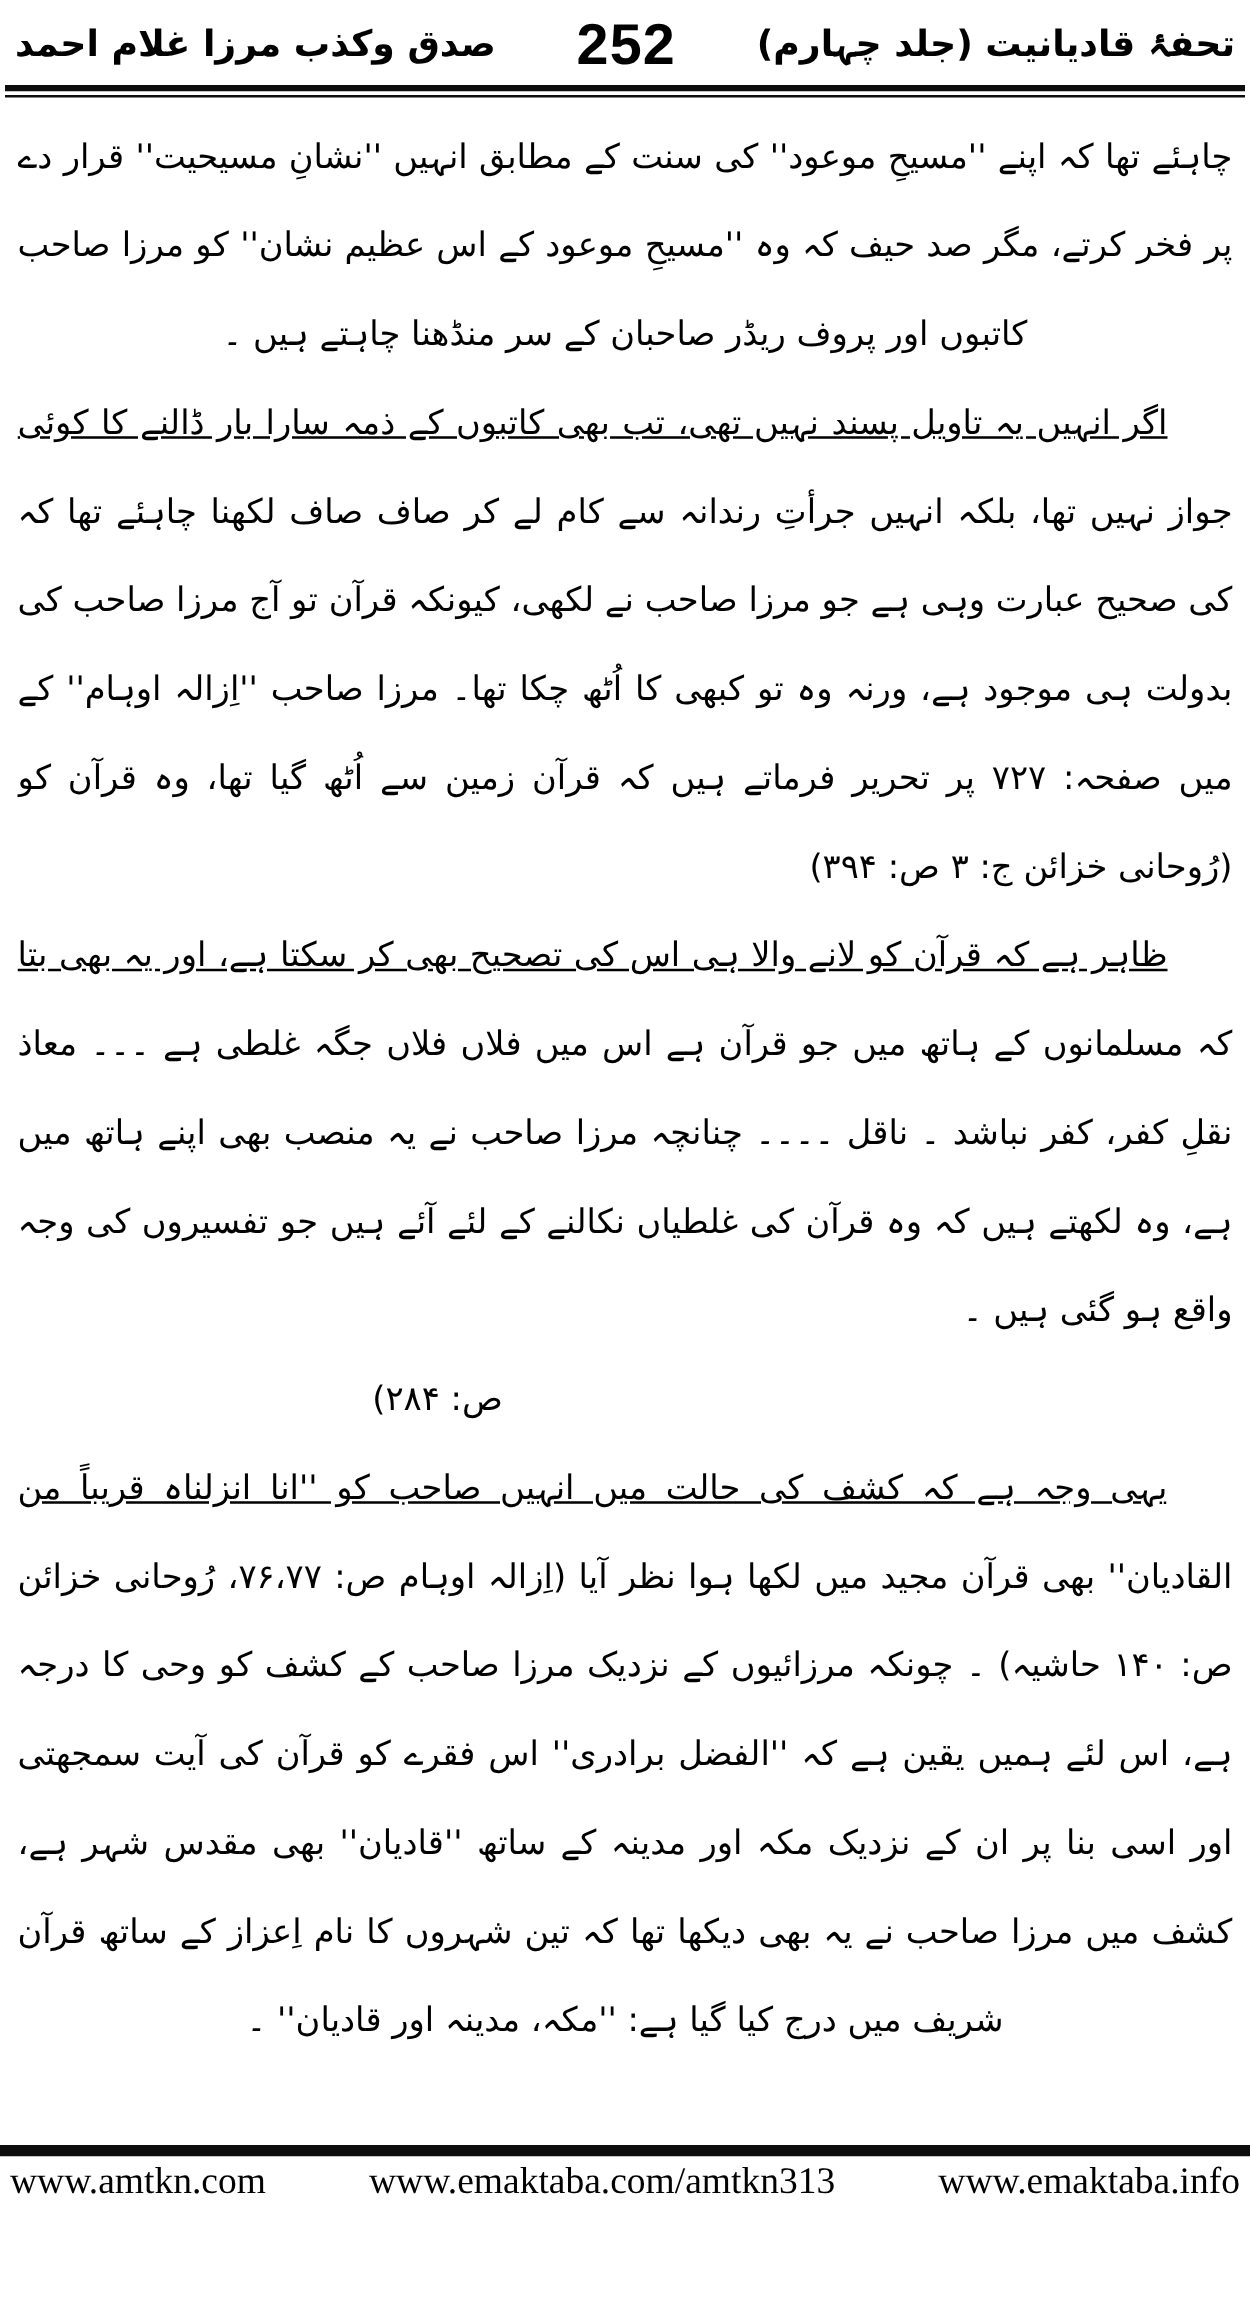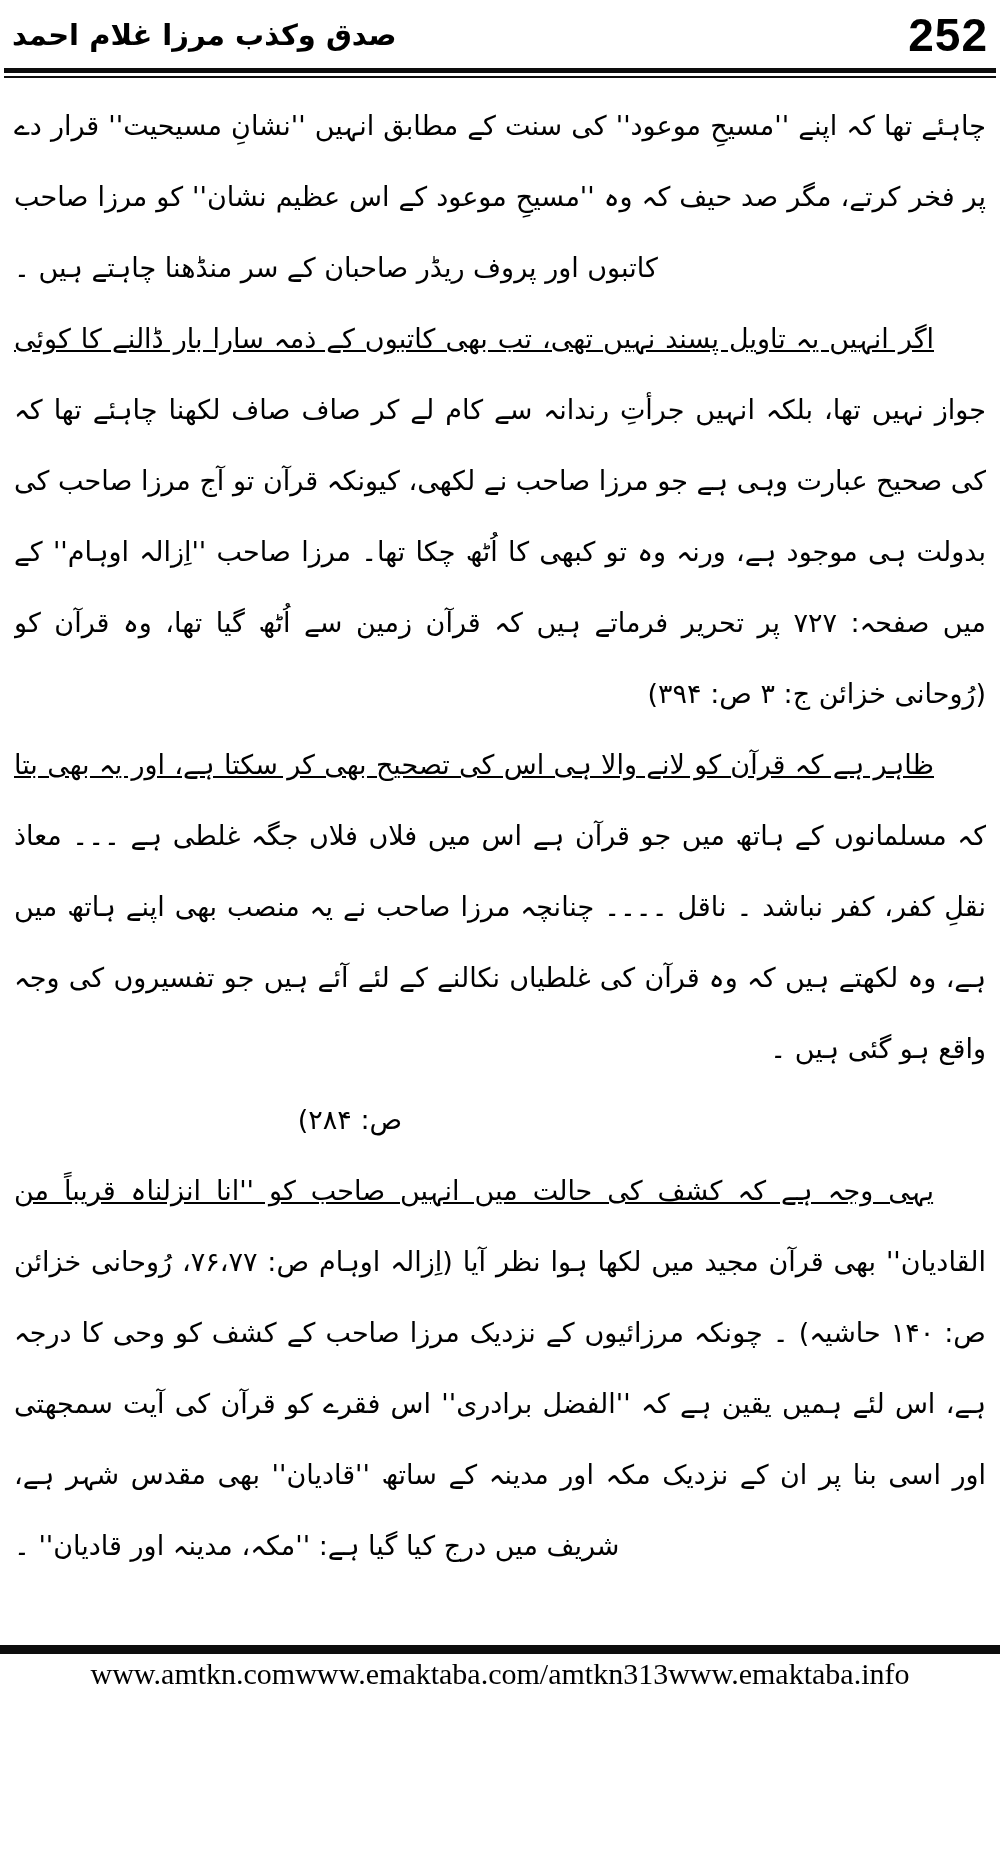--- a/index.html
+++ b/index.html
@@ -25,41 +25,42 @@
   .rule-thick { border-top:5px solid #0d0d0d; margin:2px 4px 0 4px; }
   .rule-thin  { border-top:2px solid #0d0d0d; margin:3px 4px 0 4px; }
 
   
   .page-body { direction:rtl; padding:12px 14px 0 14px; }
   .ln {
     height:71px; line-height:71px;
     font-size:27px; overflow:hidden;
   }
   .full  { text-align:justify; text-align-last:justify; }
-  .start { text-align:left; }
+  .start { text-align:center; }
   .indent { padding-right:52px;text-decoration:underline; }
   .split { display:flex; justify-content:space-between; }
   .split span { white-space:nowrap; }
   .cite { text-align:center; padding-right:300px; }
 
   
   .footer-rule { border-top:9px solid #0d0d0d; margin:64px 0 0 0; }
   .footer {
-    display:flex; justify-content:center; align-items:baseline;
+    display:flex; justify-content:space-between; align-items:baseline;
     padding:3px 8px 0 8px;
     font-family:"Liberation Serif", serif;
     font-size:30px;
   }
 </style>
 </head>
 <body>
 
 <div class="page">
 
   <div class="header">
+    <span class="h-title">تحفۂ قادیانیت (جلد چہارم)</span>
     <span class="h-num">252</span>
     <span class="h-title">صدق وکذب مرزا غلام احمد</span>
   </div>
   <div class="rule-thick"></div>
   <div class="rule-thin"></div>
 
   <div class="page-body">
     <div class="ln full">چاہئے تھا کہ اپنے ''مسیحِ موعود'' کی سنت کے مطابق انہیں ''نشانِ مسیحیت'' قرار دے کر ان</div>
     <div class="ln full">پر فخر کرتے، مگر صد حیف کہ وہ ''مسیحِ موعود کے اس عظیم نشان'' کو مرزا صاحب سے چھین کر</div>
     <div class="ln start">کاتبوں اور پروف ریڈر صاحبان کے سر منڈھنا چاہتے ہیں ۔</div>
@@ -77,20 +78,21 @@
     <div class="ln full">ہے، وہ لکھتے ہیں کہ وہ قرآن کی غلطیاں نکالنے کے لئے آئے ہیں جو تفسیروں کی وجہ سے</div>
     <div class="ln split">
       <span>واقع ہو گئی ہیں ۔</span>
     </div>
     <div class="ln cite">ص: ۲۸۴)</div>
     <div class="ln full indent">یہی وجہ ہے کہ کشف کی حالت میں انہیں صاحب کو ''انا انزلناہ قریباً من</div>
     <div class="ln full">القادیان'' بھی قرآن مجید میں لکھا ہوا نظر آیا (اِزالہ اوہام ص: ۷۶،۷۷، رُوحانی خزائن ج: ۳</div>
     <div class="ln full">ص: ۱۴۰ حاشیہ) ۔ چونکہ مرزائیوں کے نزدیک مرزا صاحب کے کشف کو وحی کا درجہ حاصل</div>
     <div class="ln full">ہے، اس لئے ہمیں یقین ہے کہ ''الفضل برادری'' اس فقرے کو قرآن کی آیت سمجھتی ہو گی،</div>
     <div class="ln full">اور اسی بنا پر ان کے نزدیک مکہ اور مدینہ کے ساتھ ''قادیان'' بھی مقدس شہر ہے، کیونکہ اسی</div>
+    <div class="ln full">کشف میں مرزا صاحب نے یہ بھی دیکھا تھا کہ تین شہروں کا نام اِعزاز کے ساتھ قرآن</div>
     <div class="ln start">شریف میں درج کیا گیا ہے: ''مکہ، مدینہ اور قادیان'' ۔</div>
   </div>
 
   <div class="footer-rule"></div>
   <div class="footer">
     <span>www.amtkn.com</span>
     <span>www.emaktaba.com/amtkn313</span>
     <span>www.emaktaba.info</span>
   </div>
 

